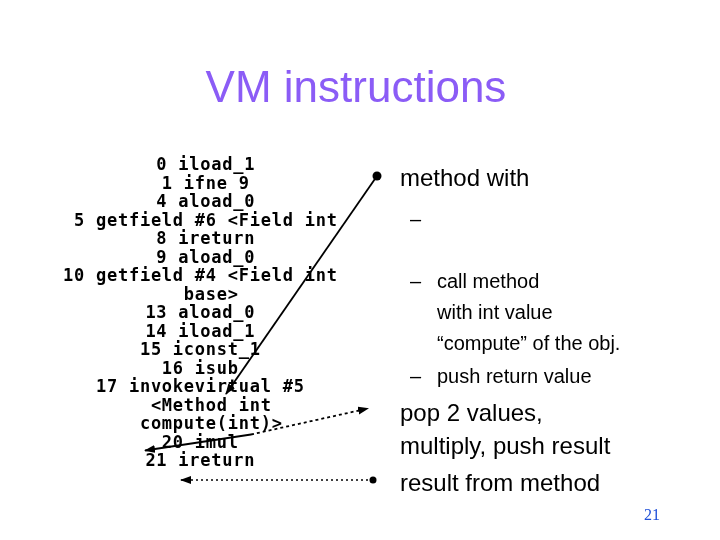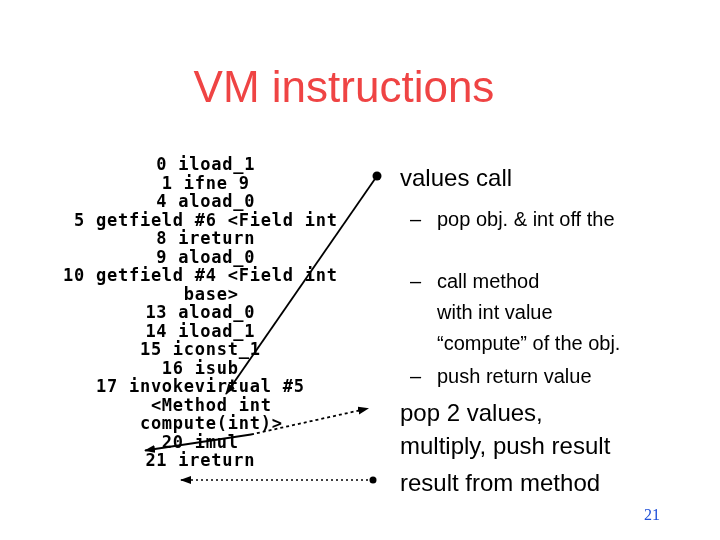--- a/index.html
+++ b/index.html
@@ -4,21 +4,22 @@
 <style>
   html,body { margin:0; padding:0; background:#888; }
   .slide {
     position:relative; width:720px; height:540px; margin:0 auto;
     background:#ffffff; overflow:hidden;
     font-family:"Liberation Sans", sans-serif; color:#000;
   }
   .title {
     position:absolute; top:63px; left:0; width:688px; margin:0;
     text-align:center; font-size:44px; line-height:48px; font-weight:400;
-    color:#ef4444;
+    color:#8b5cf6;
+    padding-left:12px;
   }
   .code {
     position:absolute; left:63px; top:155px;
     font-family:"DejaVu Sans Mono", monospace; font-weight:bold;
     font-size:17px; letter-spacing:0.75px; color:#000;
   }
   .code .ln { white-space:pre; line-height:18.5px; height:18.5px;text-align:center; }
   .arrows { position:absolute; left:0; top:0; pointer-events:none; }
   .lv1 { position:absolute; left:400px; font-size:24px; line-height:33px; color:#000; }
   .lv2 { position:absolute; left:410px; font-size:20px; line-height:31px; color:#000; }
@@ -70,27 +71,26 @@
       <line x1="145" y1="450.5" x2="251" y2="434.5" stroke-width="1.8" marker-start="url(#ah)"></line>
       <line x1="251" y1="434.5" x2="368" y2="408.5" stroke-width="1.8" stroke-dasharray="3,3" marker-end="url(#ah)"></line>
     </g>
     <g stroke="#000" fill="#000">
       <line x1="181" y1="480" x2="368" y2="480" stroke-width="1.6" stroke-dasharray="2,3" marker-start="url(#ah)"></line>
       <circle cx="373" cy="480" r="3.5" stroke="none"></circle>
     </g>
   </svg>
 
   <div class="lv1" style="top:161px;">
-    <div>values call</div>
+    <div>method with</div>
   </div>
 
   <div class="lv2" style="top:204px;">
     <span class="dash">–</span>
     <div class="txt">
-      <div>pop obj. &amp; int off the</div>
     </div>
   </div>
 
   <div class="lv2" style="top:266px;">
     <span class="dash">–</span>
     <div class="txt">
       <div>call method</div>
       <div>with int value</div>
       <div>“compute” of the obj.</div>
     </div>

